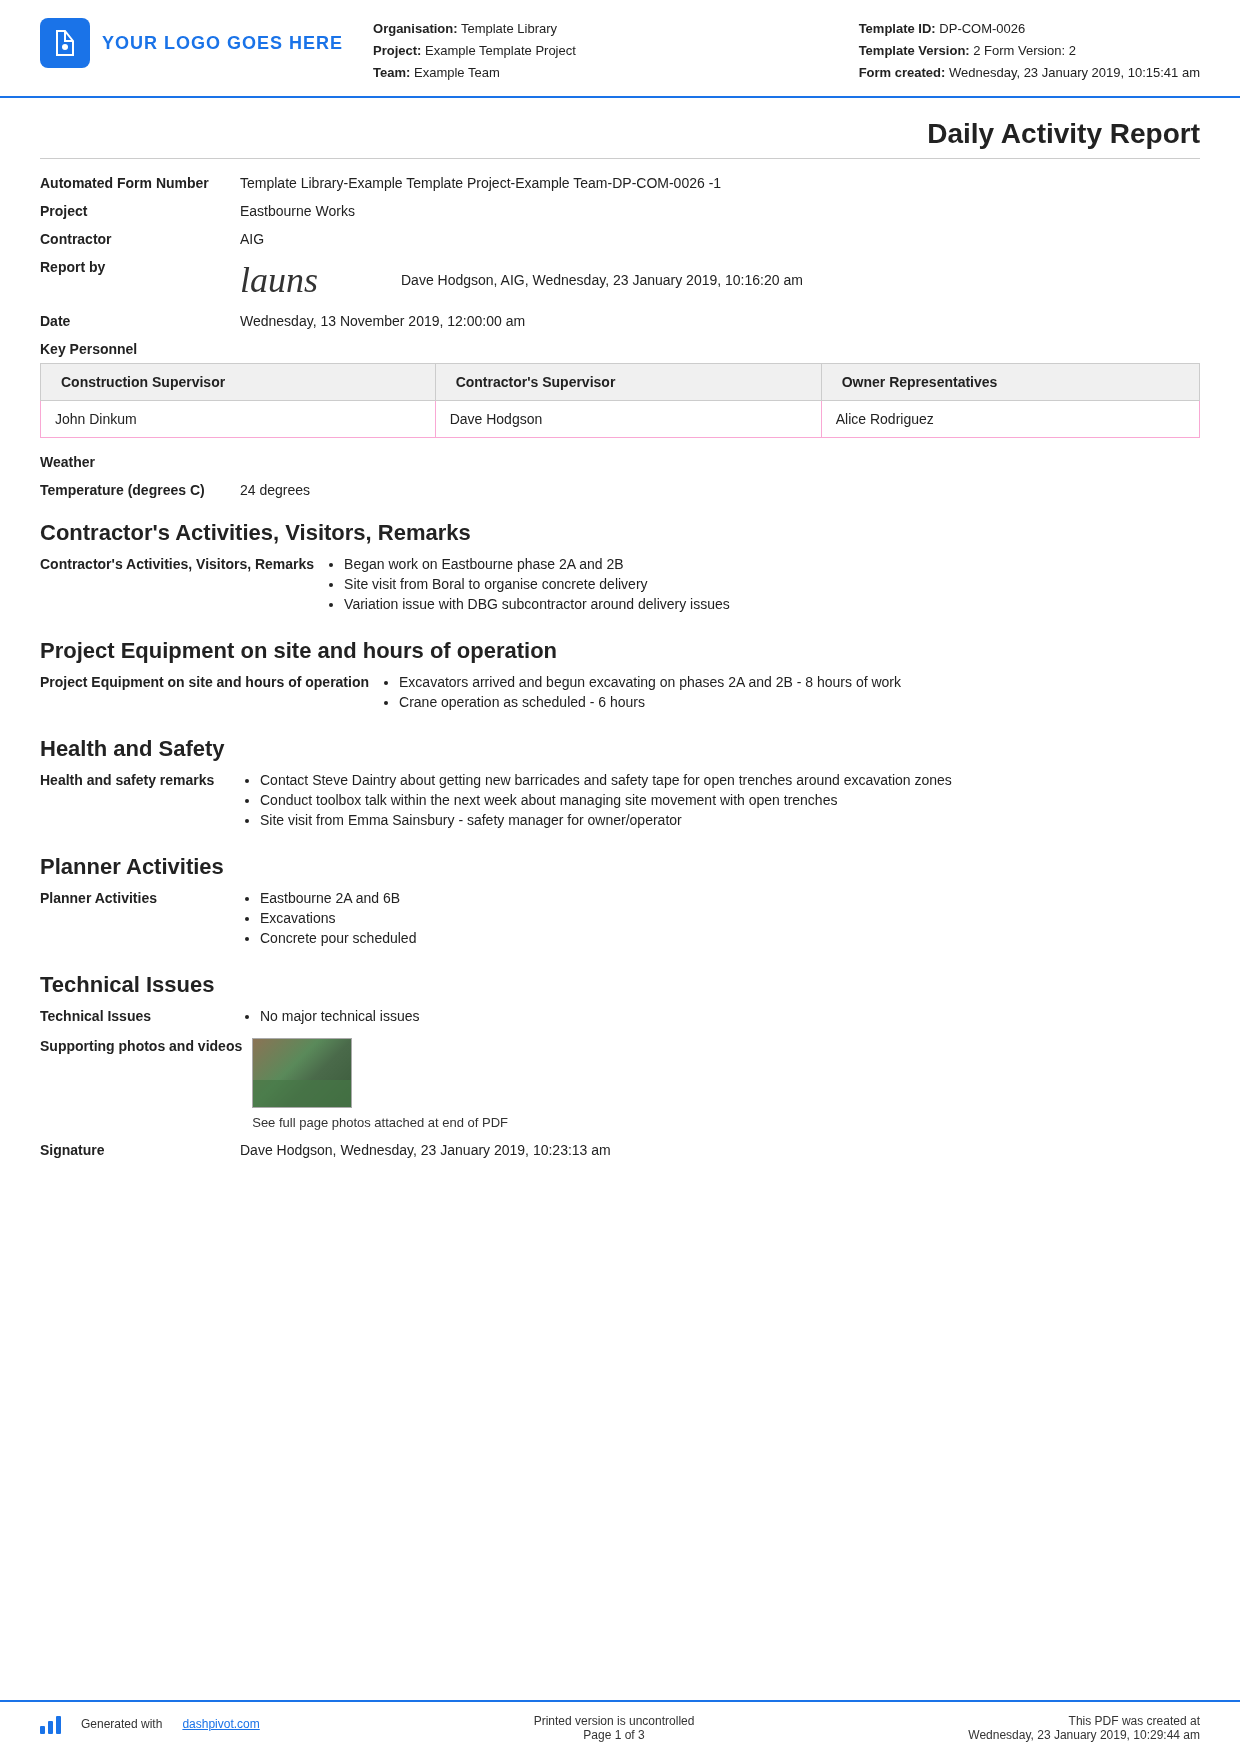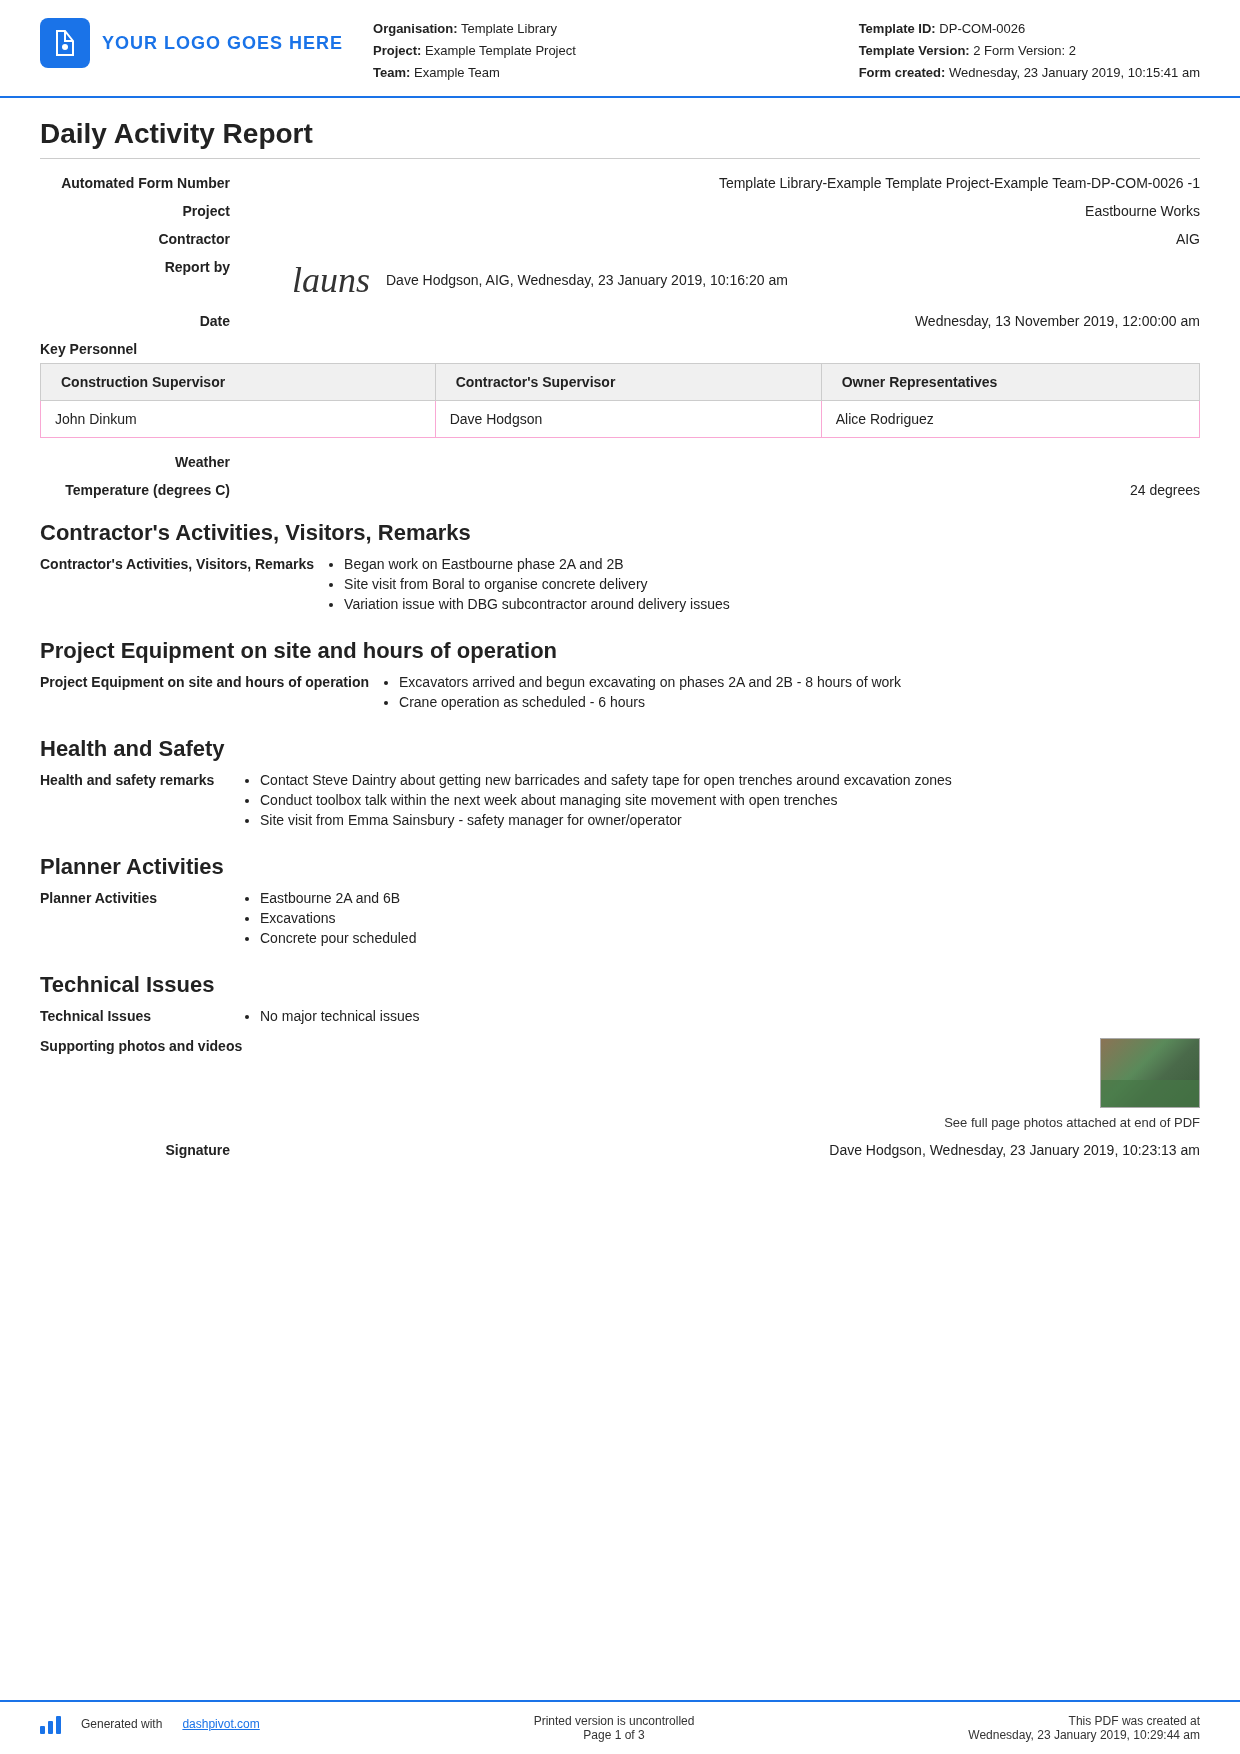--- a/index.html
+++ b/index.html
@@ -72,42 +72,42 @@
       flex: 1;
       padding: 20px 40px 20px 40px;
     }
     .report-title {
       font-size: 28px;
       font-weight: bold;
       color: #222;
       border-bottom: 1px solid #ccc;
       padding-bottom: 8px;
       margin-bottom: 16px;
+      text-align: right;
     }
     .field-row {
       display: flex;
       margin-bottom: 12px;
       align-items: flex-start;
-      text-align: right;
     }
     .field-label {
       font-weight: bold;
       min-width: 200px;
       font-size: 14px;
       padding-right: 10px;
       flex-shrink: 0;
     }
     .field-value {
       font-size: 14px;
       flex: 1;
     }
     .signature-area {
       display: flex;
       align-items: center;
-      gap: 16px;
+      gap: 31px;
     }
     .signature-img {
       font-family: 'Brush Script MT', cursive;
       font-size: 36px;
       color: #333;
       font-style: italic;
       min-width: 130px;
     }
     
     .personnel-section {

